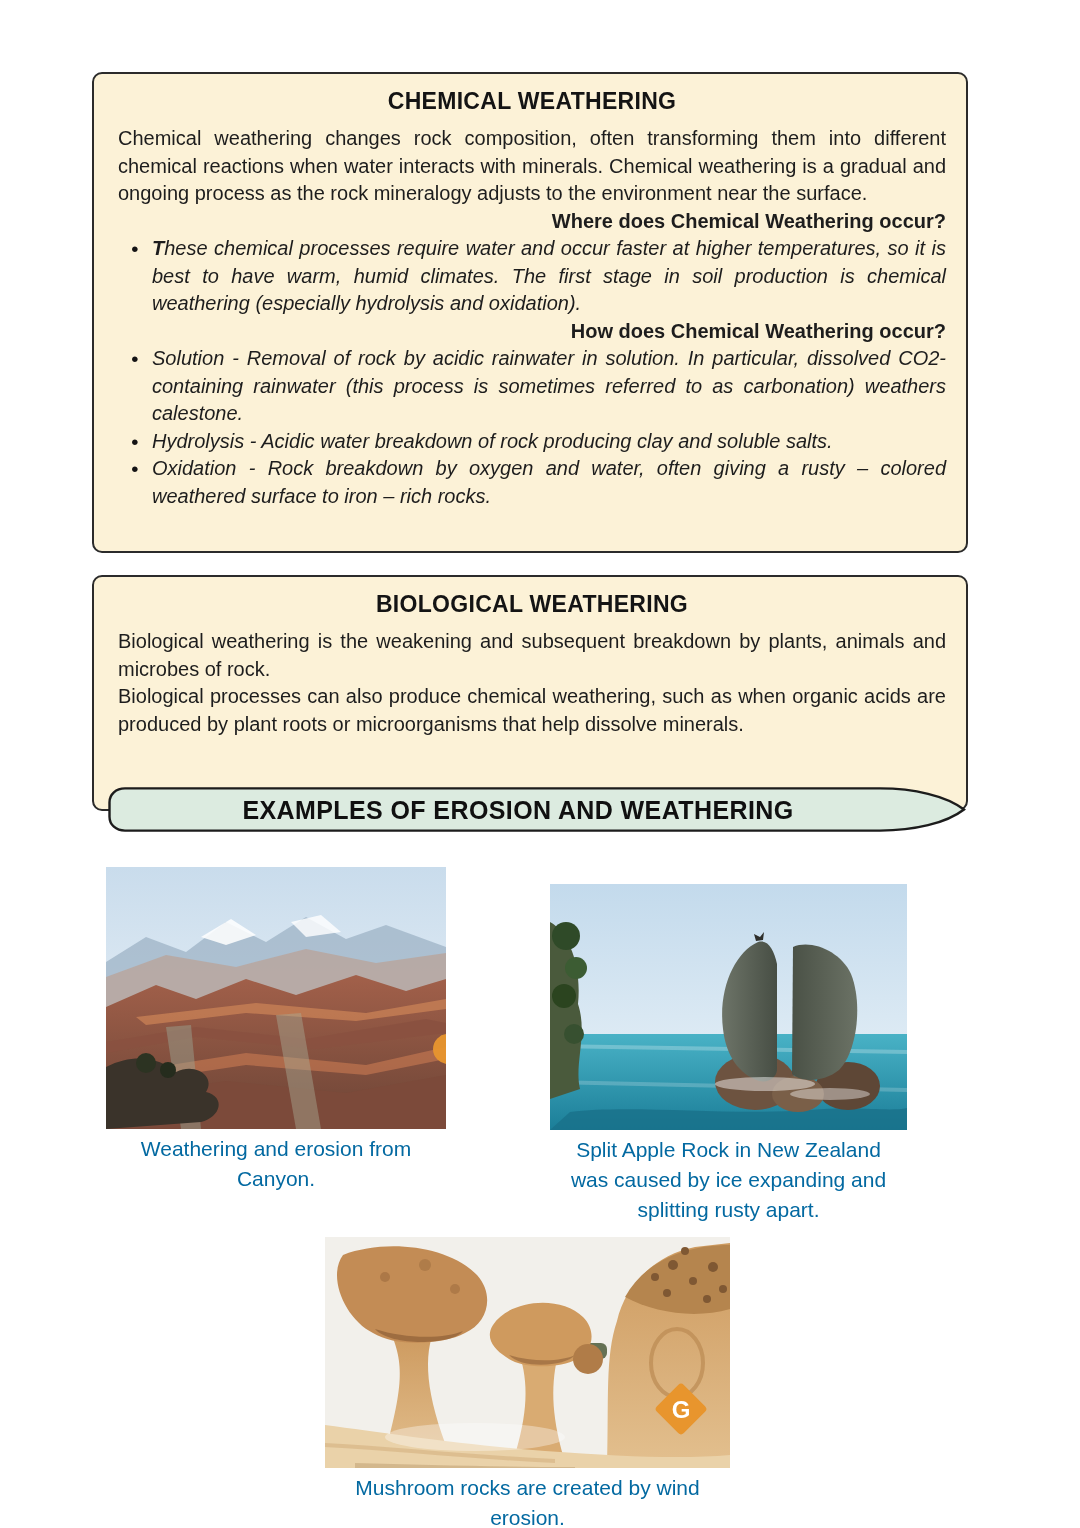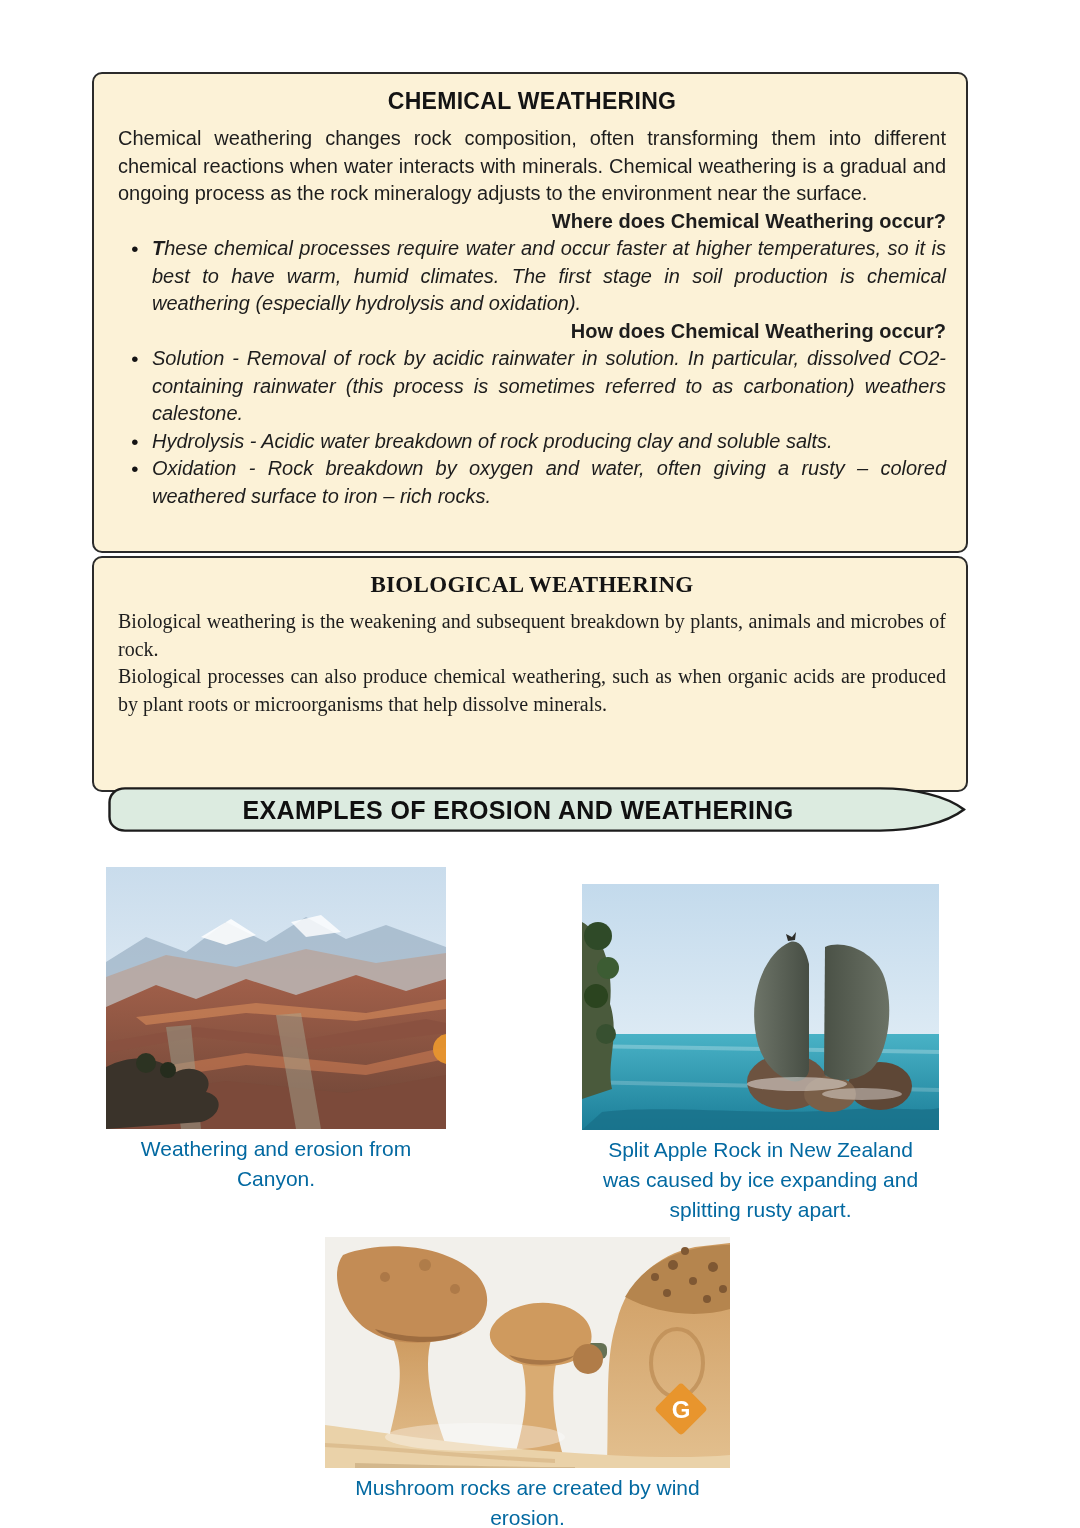--- a/index.html
+++ b/index.html
@@ -7,21 +7,21 @@
     position:relative;width:1080px;height:1528px;margin:0 auto;background:#ffffff;
     font-family:"Liberation Sans","DejaVu Sans",sans-serif;color:#1d1d1d;overflow:hidden;
   }
   
   .panel{
     position:absolute;left:92px;width:876px;box-sizing:border-box;
     background:#fcf2d7;border:2px solid #2b2b2b;border-radius:10px;
     padding:6px 20px 10px 24px;
   }
   .panel-chemical{top:72px;height:481px;}
-  .panel-bio{top:556px;height:236px;font-family:Liberation Serif, serif;}
+  .panel-bio{top:575px;height:236px;}
   .panel h2{
     margin:8px 0 10px 0;text-align:center;font-size:23px;font-weight:700;
     letter-spacing:.3px;color:#141414;
   }
   .panel p{margin:0;font-size:20px;line-height:27.5px;text-align:justify;}
   .panel p.bold-line{font-weight:700;text-align:right;}
   .panel ul{margin:0;padding:0;list-style:none;font-style:italic;}
   .panel li{
     position:relative;padding-left:34px;font-size:20px;line-height:27.5px;text-align:justify;
   }
@@ -35,21 +35,21 @@
   .banner .banner-label{
     position:absolute;left:0;top:0;width:820px;height:47px;display:flex;
     align-items:center;justify-content:center;font-weight:800;font-size:25px;
     letter-spacing:.4px;color:#101010;transform:scaleY(1.04);
   }
   
   .figure{position:absolute;}
   .figure svg.illus{display:block;border:0;}
   .caption{margin-top:5px;text-align:center;font-size:21px;line-height:30px;color:#0369a1;}
   .fig-canyon{left:106px;top:867px;width:340px;}
-  .fig-split{left:582px;top:884px;width:357px;}
+  .fig-split{left:550px;top:884px;width:357px;}
   .fig-mushroom{left:325px;top:1237px;width:405px;}
 </style>
 </head>
 <body>
 
 <div class="page">
 
   <section class="panel panel-chemical">
     <h2>CHEMICAL WEATHERING</h2>
     <p>Chemical weathering changes rock composition, often transforming them into different chemical reactions when water interacts with minerals. Chemical weathering is a gradual and ongoing process as the rock mineralogy adjusts to the environment near the surface.</p>

